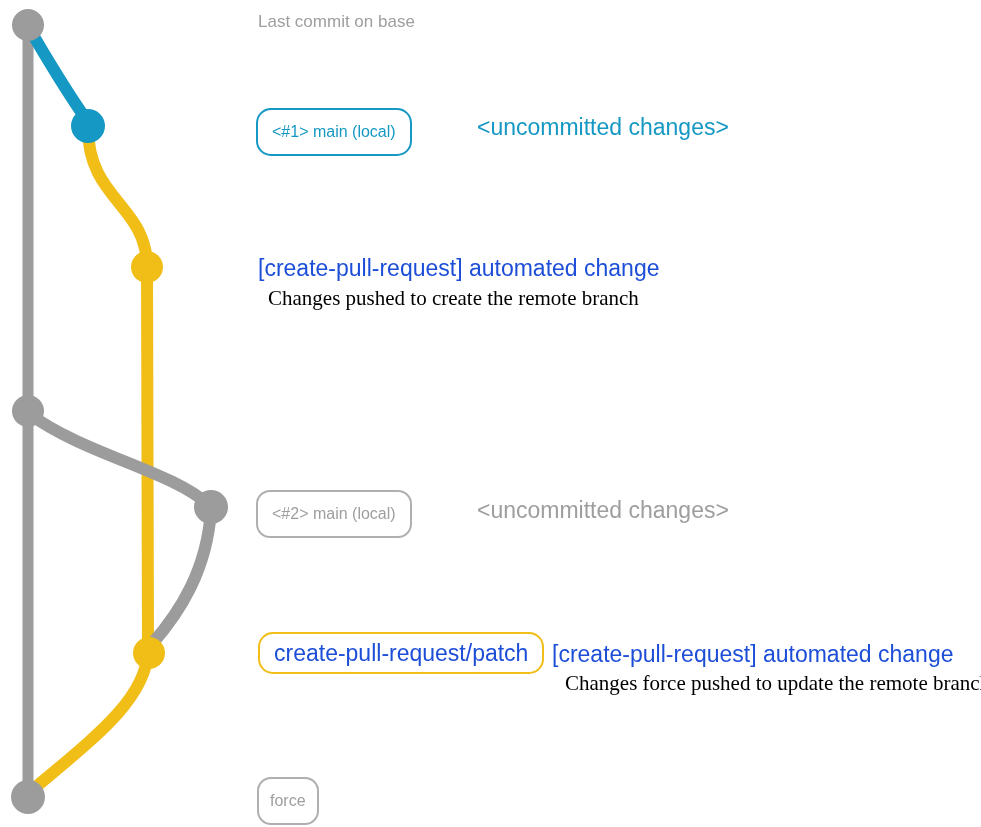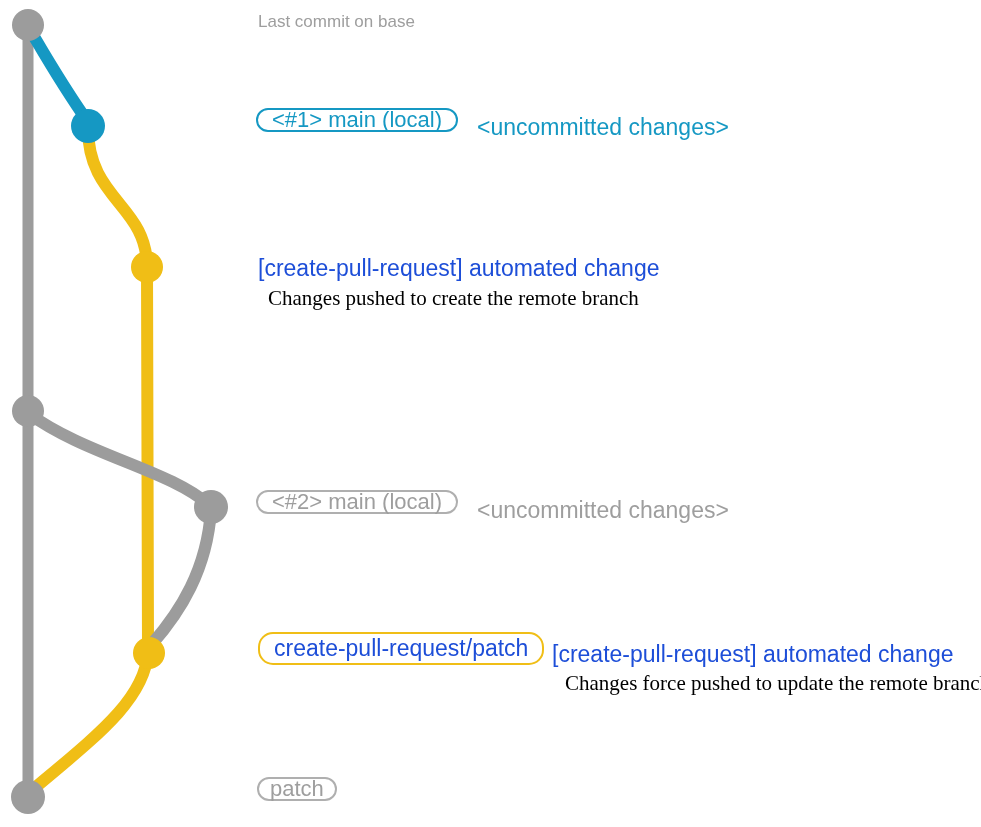--- a/index.html
+++ b/index.html
@@ -16,25 +16,25 @@
     font-size:17px;
     line-height:1.15;
     color:#9E9E9E;
     white-space:nowrap;
   }
   .badge{
     position:absolute;
     display:inline-flex;
     align-items:center;
     justify-content:center;
-    height:24px;
+    height:48px;
     padding:0 14px;
     border:2px solid #AFAFAF;
     border-radius:15px;
-    font-size:22px;
+    font-size:16px;
     white-space:nowrap;
     box-sizing:border-box;
     background:#ffffff;
   }
   .title{
     position:absolute;
     font-size:23px;
     line-height:1.15;
     white-space:nowrap;
   }
@@ -43,21 +43,21 @@
     font-family:"Liberation Serif","DejaVu Serif",serif;
     font-size:21px;
     line-height:1.15;
     color:#000000;
     white-space:nowrap;
   }
   .c-blue{color:#1598C3;}
   .b-blue{border-color:#1598C3;}
   .c-yellow{color:#1d4ed8;}
   .b-yellow{border-color:#F0BE16;}
-  .c-gray{color:#9E9E9E;}
+  .c-gray{color:#9E9E9E;border-radius:14px;}
   .b-gray{border-color:#AFAFAF;}
 </style>
 </head>
 <body>
 
 <div class="canvas">
 
   <svg class="graph-svg" width="250" height="827" viewBox="0 0 250 827" aria-hidden="true">
 
     <path d="M 28 25 L 28 797" fill="none" stroke-width="11" stroke-linecap="round" stroke="#9C9C9C"></path>
@@ -84,19 +84,19 @@
   <div class="badge c-blue b-blue" style="left:256px;top:108px;">&lt;#1&gt; main (local)</div>
   <div class="title c-blue" style="left:477px;top:114px;">&lt;uncommitted changes&gt;</div>
 
   <div class="title c-yellow" style="left:258px;top:255px;">[create-pull-request] automated change</div>
   <div class="desc" style="left:268px;top:286px;">Changes pushed to create the remote branch</div>
 
 
   <div class="badge c-gray b-gray" style="left:256px;top:490px;">&lt;#2&gt; main (local)</div>
   <div class="title c-gray" style="left:477px;top:497px;">&lt;uncommitted changes&gt;</div>
 
-  <div class="badge c-yellow b-yellow" style="left:258px;top:632px;height:33px;font-size:23px;">create-pull-request/patch</div>
+  <div class="badge c-yellow b-yellow" style="left:258px;top:632px;height:42px;font-size:23px;">create-pull-request/patch</div>
   <div class="title c-yellow" style="left:552px;top:641px;">[create-pull-request] automated change</div>
   <div class="desc" style="left:565px;top:671px;">Changes force pushed to update the remote branch</div>
 
-  <div class="badge c-gray b-gray" style="left:257px;top:777px;padding:0 11px;">patch</div>
+  <div class="badge c-gray b-gray" style="left:257px;top:777px;padding:0 11px;">force</div>
 
 </div>
 
 </body></html>

